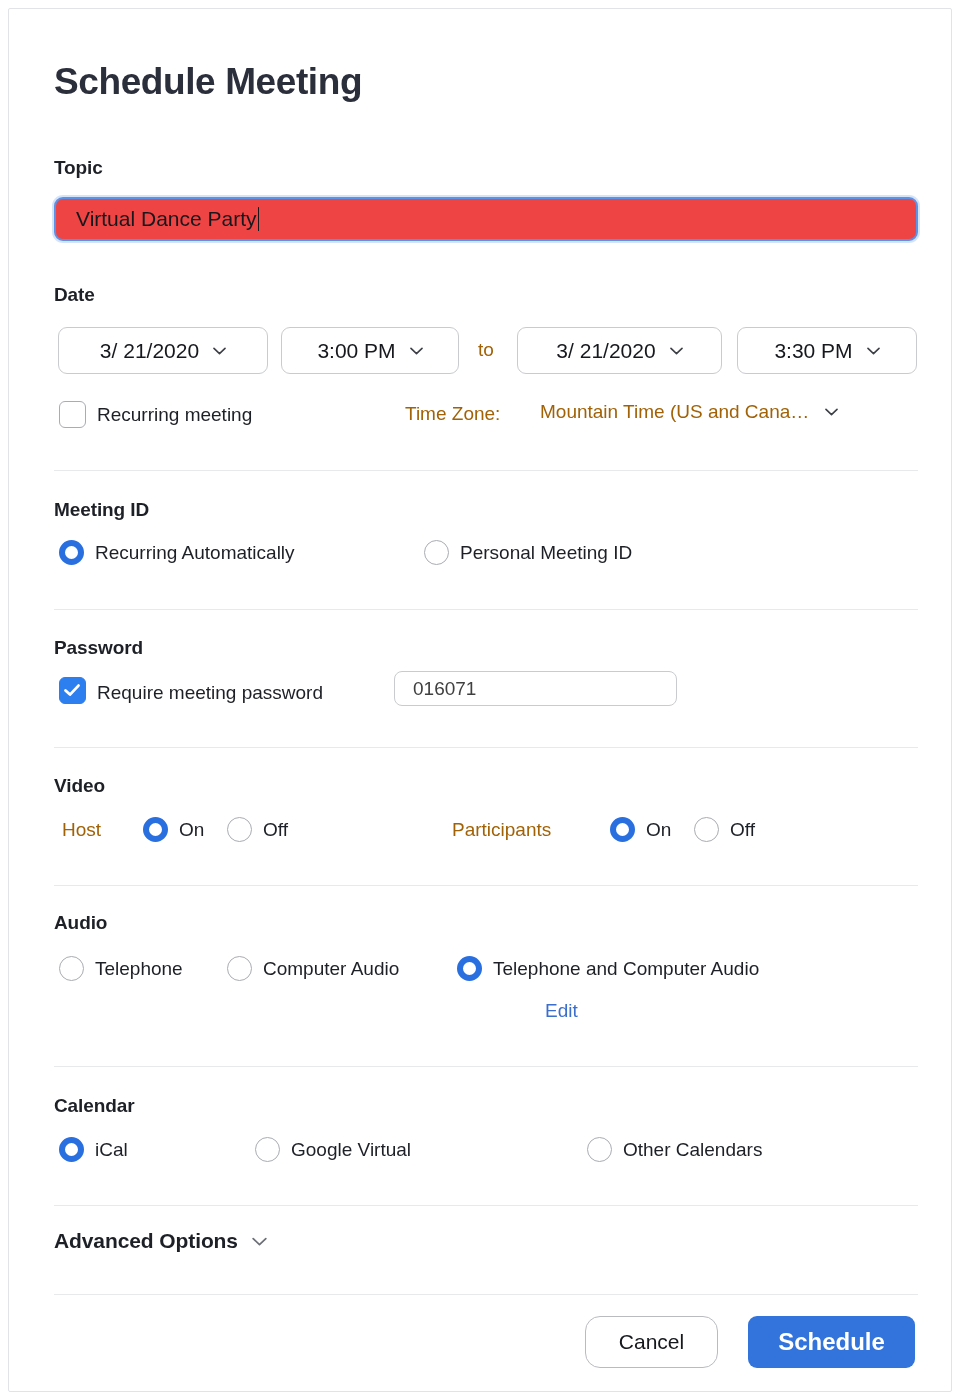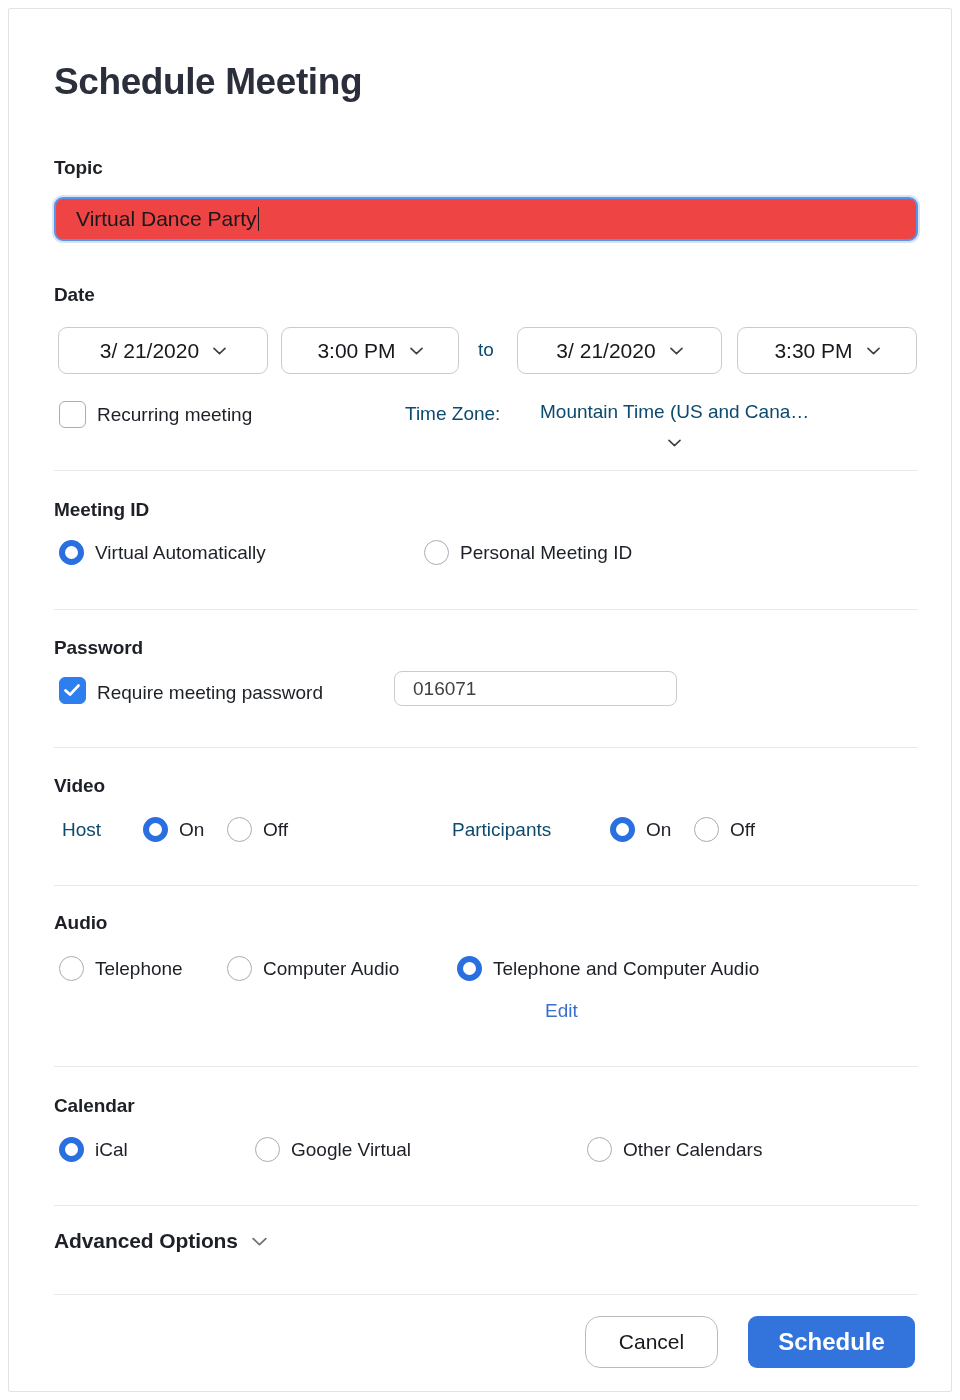--- a/index.html
+++ b/index.html
@@ -34,21 +34,21 @@
   .section-label {
     font-size: 19px;
     font-weight: bold;
     color: #1d2027;
     letter-spacing: -0.1px;
   }
 
   
   .body-text {
     font-size: 19px;
-    color: #0c4a6e;
+    color: #a16207;
     font-weight: normal;
   }
 
   
   #topic-input-wrap {
     left: 45px; top: 188px;
     width: 864px; height: 44px;
     border: 2px solid #5b93e8;
     border-radius: 9px;
     background: #ef4444;
@@ -238,35 +238,35 @@
         </svg>
       </span>
   </div>
 
   <div class="abs opt" style="left:50px; top:392px;">
     <span class="cb"></span>
     <span class="opt-label">Recurring meeting</span>
   </div>
 
   <div class="abs body-text" style="left:396px; top:394px;">Time Zone:</div>
-  <div class="abs" style="left:531px; top:392px; display:flex; align-items:center; gap:16px;flex-direction:column;">
+  <div class="abs" style="left:531px; top:392px; display:flex; align-items:center; gap:16px;">
     <span class="body-text">Mountain Time (US and Cana…</span>
     <span class="chev">
         <svg viewBox="0 0 13 8">
           <path d="M1 1.4 L6.5 6.6 L12 1.4" fill="none" stroke="#3c3f45" stroke-width="1.6" stroke-linecap="round" stroke-linejoin="round"></path>
         </svg>
       </span>
   </div>
 
   <div class="abs divider" style="top:461px;"></div>
 
   <div class="abs section-label" style="left:45px; top:490px;">Meeting ID</div>
   <div class="abs opt" style="left:50px; top:531px;">
     <span class="radio on"></span>
-    <span class="opt-label">Virtual Automatically</span>
+    <span class="opt-label">Recurring Automatically</span>
   </div>
   <div class="abs opt" style="left:415px; top:531px;">
     <span class="radio"></span>
     <span class="opt-label">Personal Meeting ID</span>
   </div>
 
   <div class="abs divider" style="top:600px;"></div>
 
   <div class="abs section-label" style="left:45px; top:628px;">Password</div>
   <div class="abs opt" style="left:50px; top:668px;align-items:flex-end;">

